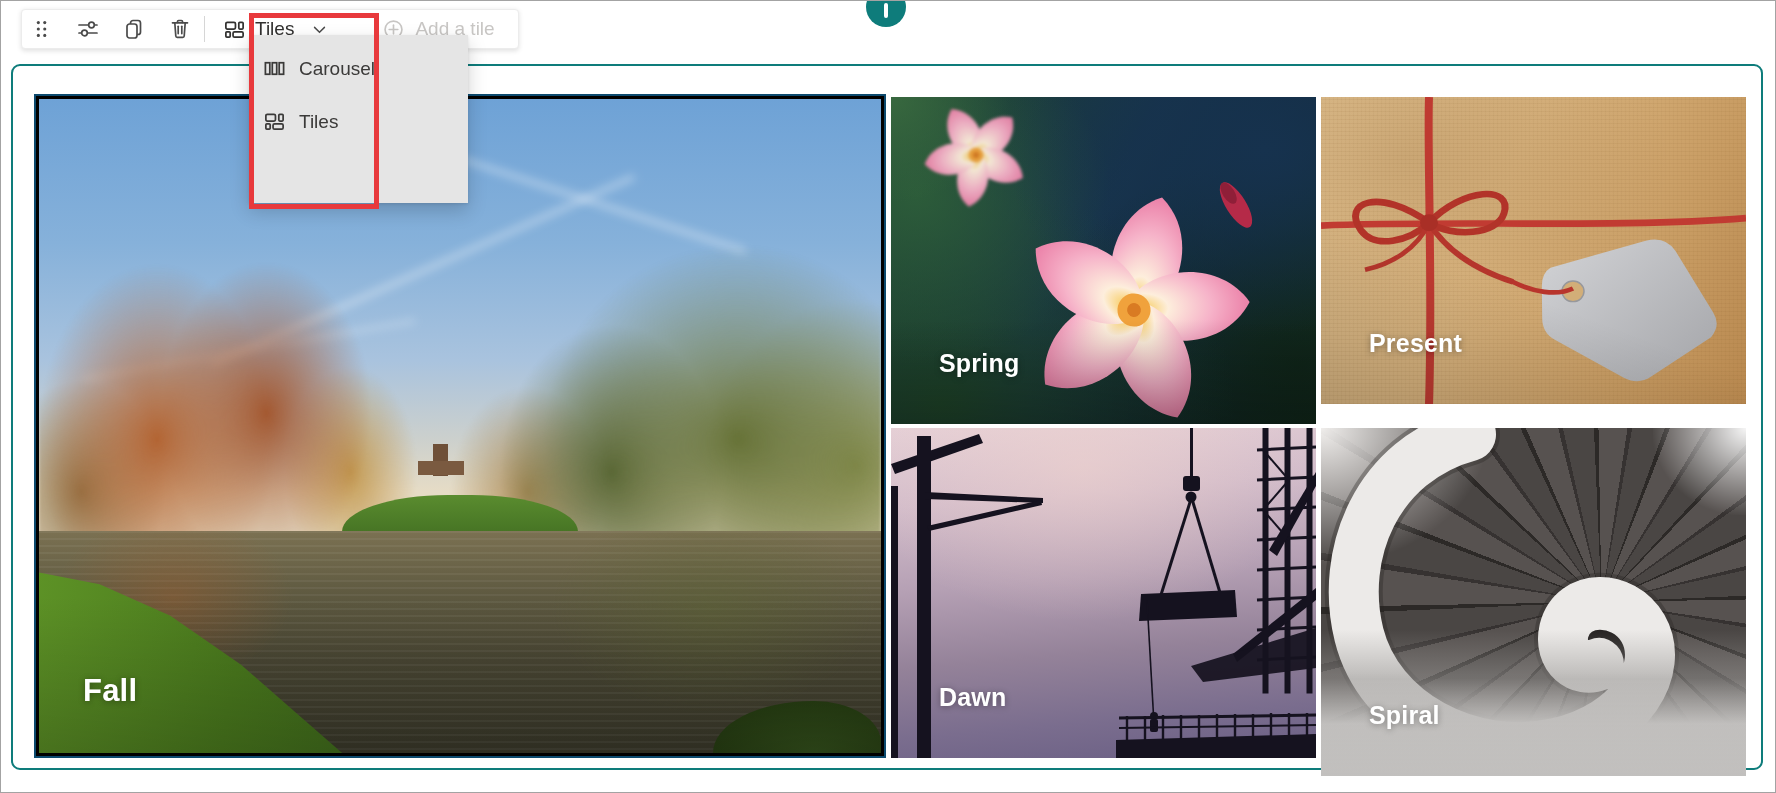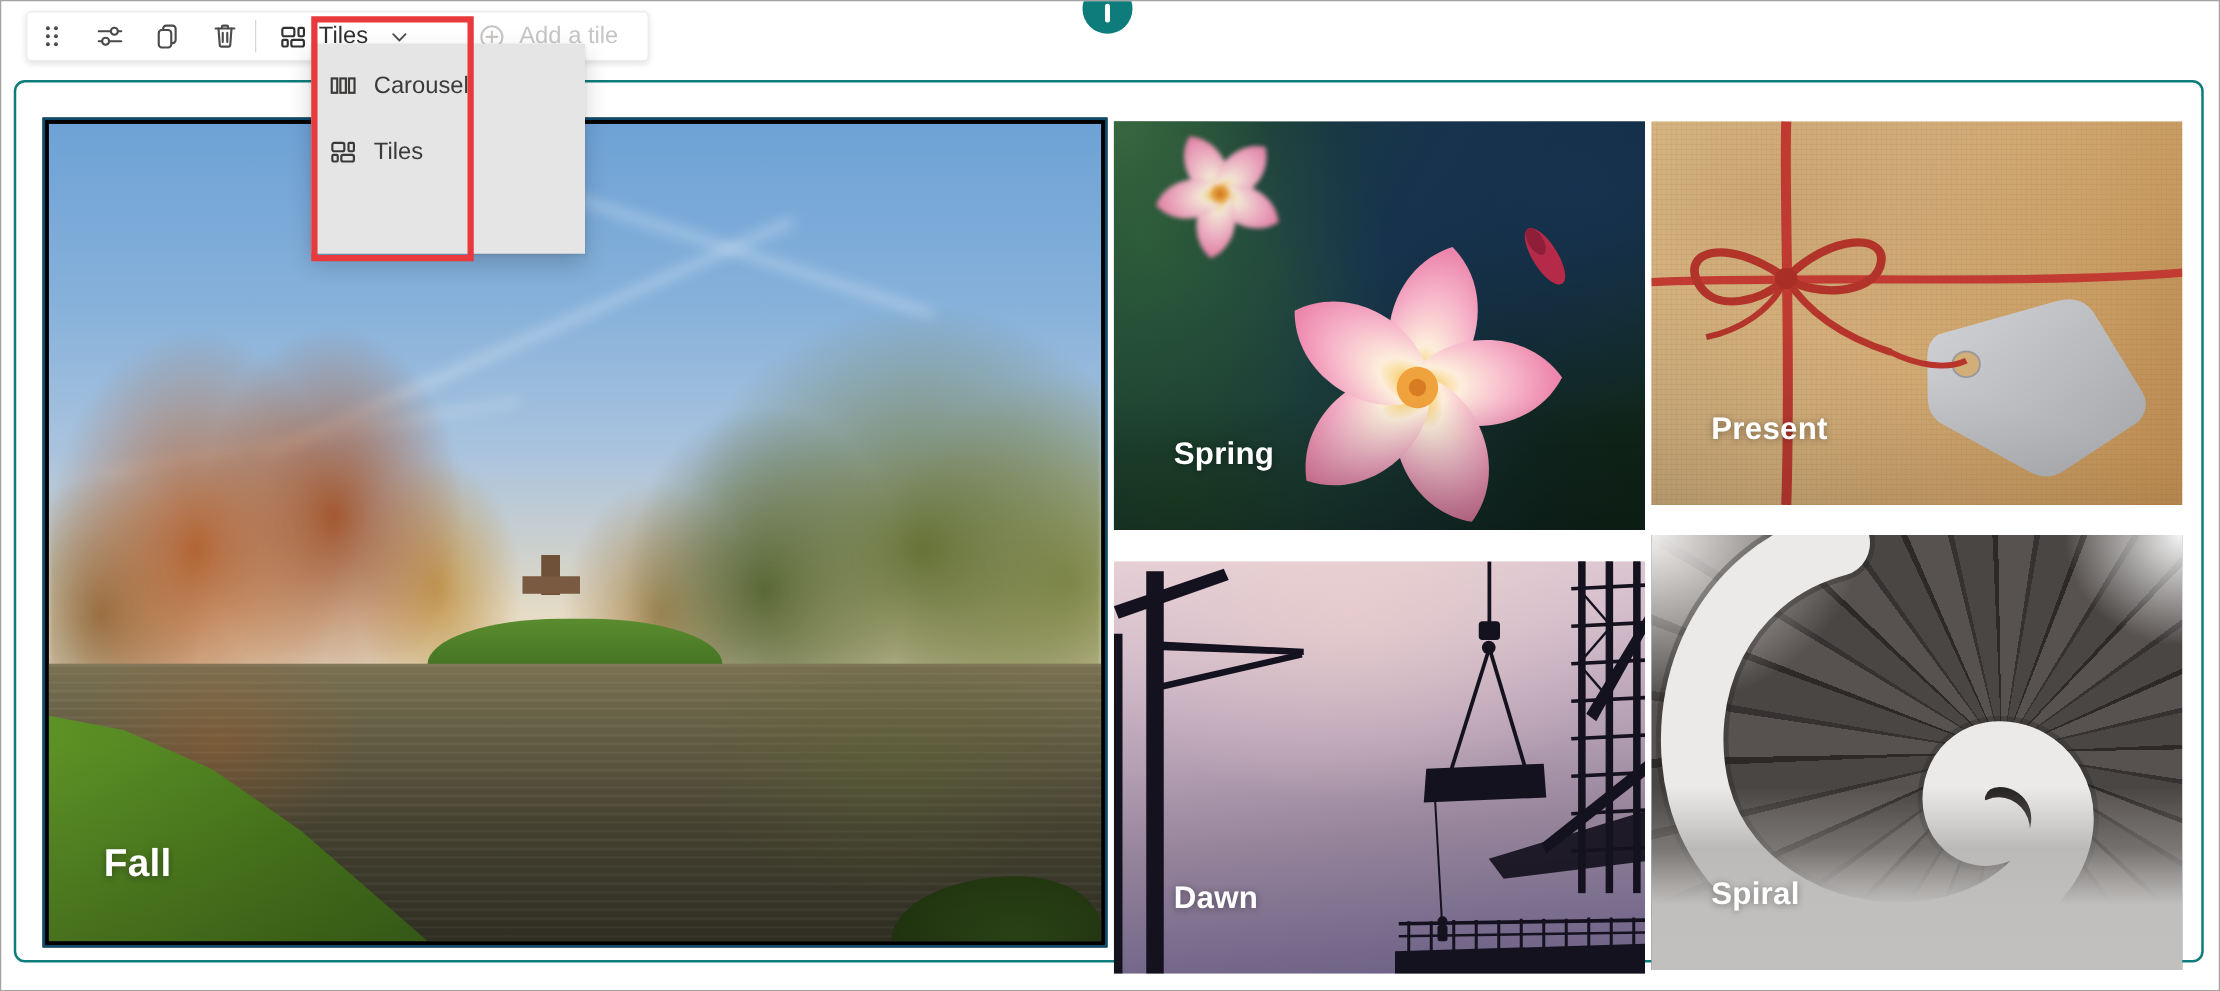--- a/index.html
+++ b/index.html
@@ -14,21 +14,21 @@
   .tile{position:absolute;overflow:hidden;z-index:2;}
   .tile .ph{position:absolute;inset:0;overflow:hidden;}
   .tile-label{position:absolute;left:48px;bottom:46px;color:#fff;font-size:25px;font-weight:700;
     letter-spacing:.2px;text-shadow:0 1px 6px rgba(0,0,0,.35);z-index:9;}
   .tile-fall{left:33px;top:93px;width:852px;height:664px;background:#000000;
     border:2px solid #0c4a6e;padding:3px;box-sizing:border-box;}
   .tile-fall .ph{position:relative;width:100%;height:100%;}
   .tile-fall .tile-label{font-size:31px;left:44px;bottom:44px;}
   .tile-spring{left:890px;top:96px;width:425px;height:327px;}
   .tile-present{left:1320px;top:96px;width:425px;height:307px;}
-  .tile-dawn{left:890px;top:448px;width:425px;height:330px;}
+  .tile-dawn{left:890px;top:427px;width:425px;height:330px;}
   .tile-spiral{left:1320px;top:427px;width:425px;height:348px;}
   .lyr{position:absolute;}
 
   
   .f-sky{inset:0;background:linear-gradient(180deg,#6ea2d6 0%,#86b1da 22%,#a9c3de 40%,#ccd0cd 52%,#e6dcc6 60%,#e6dcc6 100%);}
   .f-streak{height:4px;background:rgba(255,255,255,.55);filter:blur(5px);}
   .f-s1{left:18%;top:26%;width:55%;transform:rotate(-24deg);}
   .f-s2{left:40%;top:14%;width:45%;transform:rotate(18deg);}
   .f-s3{left:5%;top:38%;width:40%;transform:rotate(-10deg);opacity:.6;}
   .f-trees{inset:0;filter:blur(1.5px);background:

